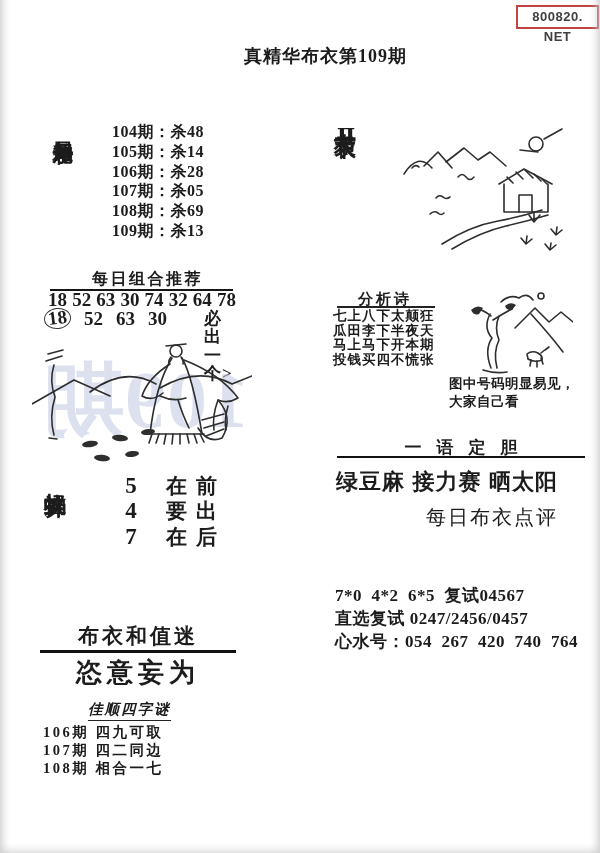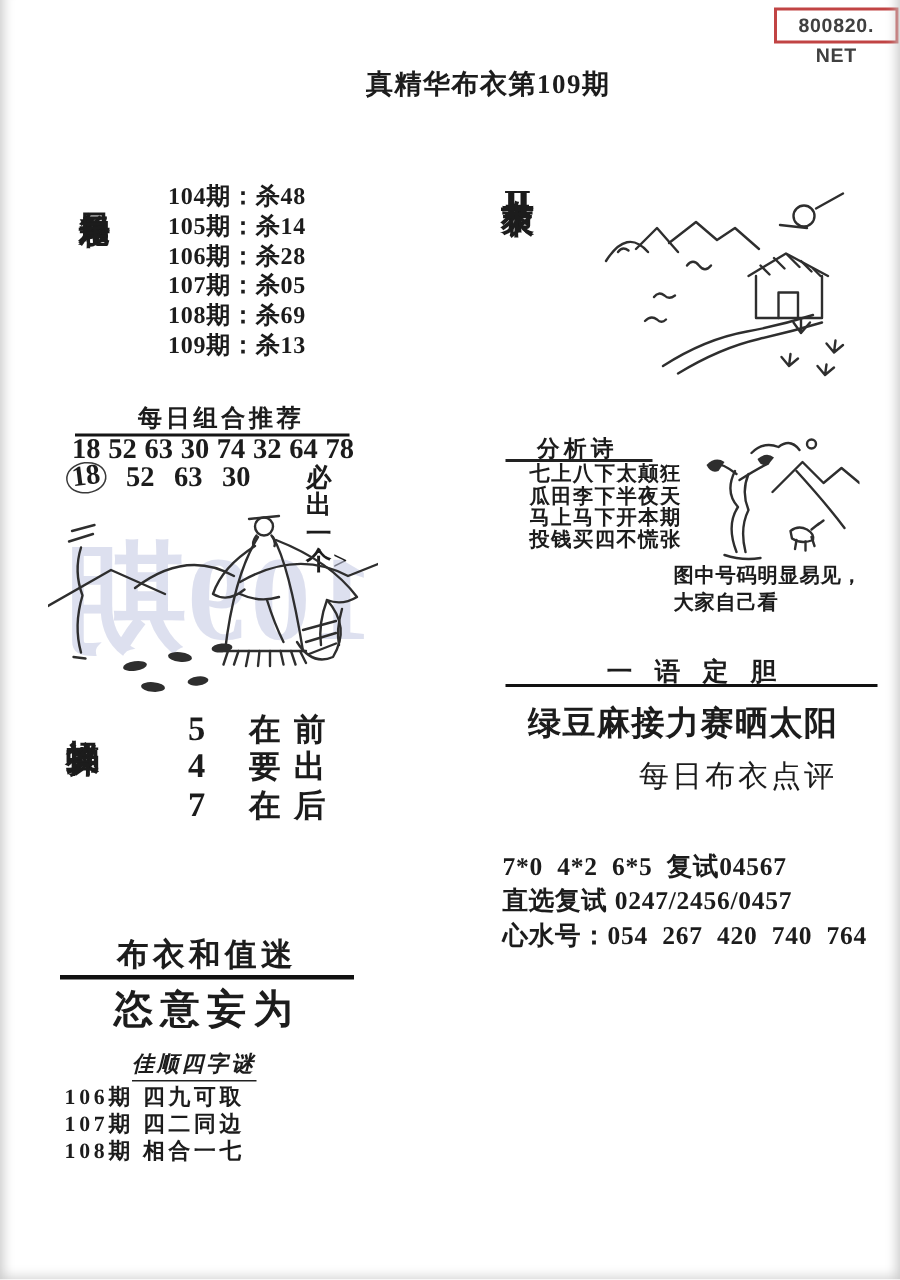--- a/index.html
+++ b/index.html
@@ -5,21 +5,21 @@
   html,body{margin:0;padding:0;background:#fff;}
   .page{
     position:relative;width:600px;height:853px;background:#ffffff;overflow:hidden;
     font-family:"Liberation Serif","DejaVu Serif",serif;color:#1c1c1c;
   }
   .page::after{
     content:"";position:absolute;inset:0;pointer-events:none;
     box-shadow:inset 10px 0 8px -8px #c9c9c9, inset -10px 0 8px -8px #c9c9c9, inset 0 -10px 8px -8px #d5d5d5;
   }
   .abs{position:absolute;}
-  .pre{white-space:pre;}
+  .pre{white-space:pre;margin-top:18px;}
 
   .site-box{
     left:516px;top:5px;width:79px;height:20px;border:2px solid #c14444;
     color:#404040;font-family:"Liberation Sans","DejaVu Sans",sans-serif;
     font-weight:bold;font-size:13px;line-height:20px;text-align:center;letter-spacing:0.5px;
   }
   .page-title{left:244px;top:44px;font-size:18px;font-weight:bold;letter-spacing:1px;}
 
   .vtitle{writing-mode:vertical-rl;text-orientation:upright;font-weight:bold;line-height:1;}
   .kill-title{left:52px;top:124px;font-size:21px;letter-spacing:1px;}
@@ -44,27 +44,27 @@
   .figure-svg{left:32px;top:342px;z-index:1;}
 
   .ant-title{left:44px;top:475px;font-size:22px;letter-spacing:1px;}
   .ant-rows{left:120px;top:473px;font-size:21px;font-weight:bold;}
   .ant-row{display:flex;align-items:center;height:25.5px;}
   .ant-num{width:22px;text-align:center;font-size:23px;}
   .ant-text{margin-left:24px;letter-spacing:9px;}
 
   .poem-title{left:358px;top:290px;font-size:15px;font-weight:bold;letter-spacing:3px;}
   .poem-underline{left:337px;top:306px;width:98px;height:1.5px;background:#222;}
-  .poem-lines{left:333px;top:309px;font-size:13.5px;font-weight:bold;line-height:14.6px;letter-spacing:1px;margin-left:20px;}
+  .poem-lines{left:333px;top:309px;font-size:13.5px;font-weight:bold;line-height:14.6px;letter-spacing:1px;}
   .tree-svg{left:453px;top:290px;}
   .poem-caption{left:449px;top:375px;font-size:13.5px;font-weight:bold;line-height:18px;letter-spacing:0.5px;}
 
   .oneword-title{left:337px;top:436px;width:248px;text-align:center;font-size:17px;font-weight:bold;letter-spacing:15px;text-indent:15px;}
   .oneword-line{left:337px;top:456px;width:248px;height:2px;background:#111;}
-  .oneword-slogan{left:336px;top:467px;width:222px;display:flex;font-size:22px;font-weight:bold;letter-spacing:1px;margin-left:16px;}
+  .oneword-slogan{left:336px;top:467px;width:222px;display:flex;justify-content:space-between;font-size:22px;font-weight:bold;letter-spacing:1px;}
   .oneword-sub{left:336px;top:504px;width:222px;text-align:right;font-size:20px;font-weight:normal;letter-spacing:2px;}
 
   .numline{left:335px;font-size:17px;font-weight:bold;letter-spacing:0.5px;}
   .numline1{top:566px;}
   .numline2{top:589px;}
   .numline3{top:612px;}
 
   .hezhi-title{left:40px;top:622px;width:196px;text-align:center;font-size:21px;font-weight:bold;letter-spacing:3px;}
   .hezhi-line{left:40px;top:650px;width:196px;height:3px;background:#111;}
   .hezhi-answer{left:40px;top:655px;width:196px;text-align:center;font-size:26px;font-weight:bold;letter-spacing:5px;}

